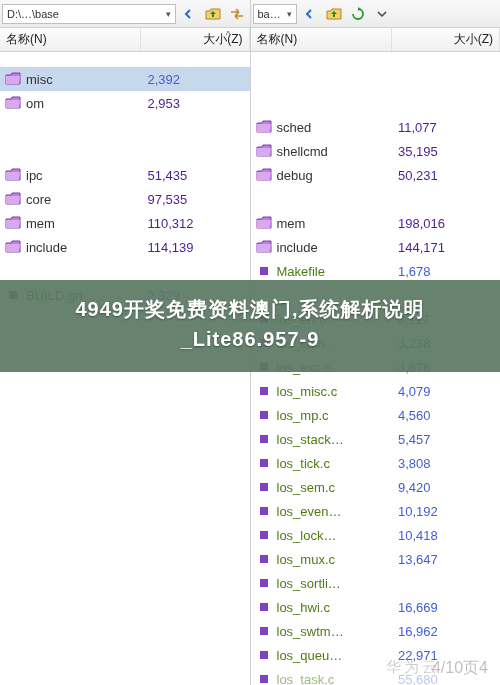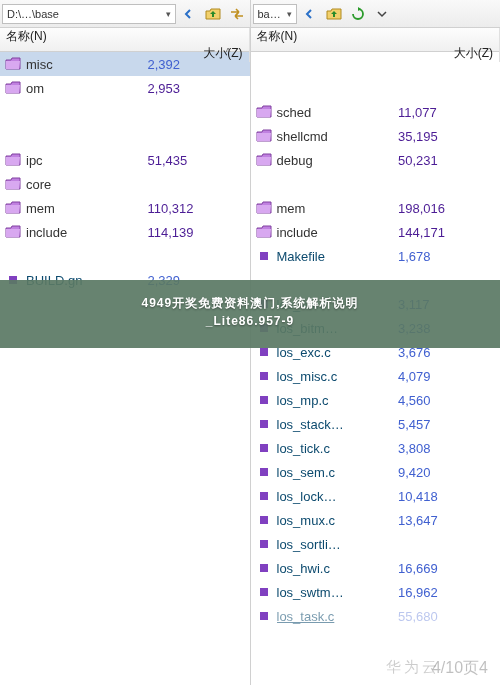--- a/index.html
+++ b/index.html
@@ -4,36 +4,36 @@
 <style>
 * { margin: 0; padding: 0; box-sizing: border-box; font-family: "Microsoft YaHei", Tahoma, sans-serif; }
 body { width: 500px; height: 685px; background: #f8f8f8; overflow: hidden; position: relative; font-size: 13px; }
 .panes { display: flex; width: 100%; height: 100%; }
 .pane { flex: 1; border-right: 1px solid #d0d0d0; display: flex; flex-direction: column; background: #fff; }
 .pane:last-child { border-right: none; }
 .toolbar { display: flex; align-items: center; height: 28px; background: linear-gradient(#f9f9f9,#ececec); border-bottom: 1px solid #d0d0d0; padding: 0 2px; gap: 2px; }
 .path-box { flex: 1; display: flex; align-items: center; background: #fff; border: 1px solid #bfbfbf; height: 20px; padding: 0 4px; font-size: 11px; color: #333; }
 .path-box .chev { margin-left: auto; font-size: 9px; color: #555; }
 .tbtn { width: 22px; height: 22px; display: flex; align-items: center; justify-content: center; border: 1px solid transparent; border-radius: 2px; cursor: pointer; }
-.headers { display: flex; height: 24px; background: linear-gradient(#fdfdfd,#f0f0f0); border-bottom: 1px solid #d0d0d0; font-size: 12px; color: #222; flex-direction: column; }
+.headers { display: flex; height: 24px; background: linear-gradient(#fdfdfd,#f0f0f0); border-bottom: 1px solid #d0d0d0; font-size: 12px; color: #222; }
 .hcell { display: flex; align-items: center; padding: 0 6px; border-right: 1px solid #e0e0e0; position: relative; }
 .hcell.name { flex: 1.35; }
 .hcell.size { flex: 1; justify-content: flex-end; }
 .sort-ind { font-size: 10px; position: absolute; right: 18px; top: 2px; color: #666; }
-.list { flex: 1; overflow: hidden; }
+.list { flex: 1; overflow: hidden; margin-top: 15px; }
 .row { display: flex; align-items: center; height: 24px; padding: 0 4px; }
 .row.selected { background: #c8d8ec; }
 .row .icon { width: 18px; display: flex; justify-content: center; margin-right: 4px; }
 .row .name { flex: 1.35; font-size: 13px; color: #333; overflow: hidden; white-space: nowrap; text-overflow: ellipsis; }
-.row .name.purple { color: #0c4a6e; }
+.row .name.purple { color: #4d7c0f; }
 .row .size { flex: 1; padding-right: 8px; font-size: 13px; color: #4060d0; }
 .row .size.gray { color: #4c1d95; }
 .spacer { height: 24px; }
 svg { display: block; }
-.overlay { position: absolute; left: 0; right: 0; top: 280px; background: rgba(90,120,100,0.92); color: #fff; text-align: center; padding: 14px 8px 18px; font-size: 12px; font-weight: 600; letter-spacing: 1px; line-height: 1.5; text-shadow: 0 1px 2px rgba(0,0,0,0.4); }
+.overlay { position: absolute; left: 0; right: 0; top: 280px; background: rgba(90,120,100,0.92); color: #fff; text-align: center; padding: 14px 8px 18px; font-size: 20px; font-weight: 600; letter-spacing: 1px; line-height: 1.5; text-shadow: 0 1px 2px rgba(0,0,0,0.4); }
 .watermark { position: absolute; right: 12px; bottom: 6px; font-size: 16px; color: rgba(0,0,0,0.25); }
 .watermark2 { position: absolute; right: 60px; bottom: 8px; font-size: 15px; color: rgba(0,0,0,0.2); letter-spacing: 3px; margin-left: 15px; }
 </style>
 </head>
 <body>
 
 <div class="panes">
 
   <div class="pane">
     <div class="toolbar">
@@ -102,20 +102,21 @@
           <span class="size gray">51,435</span>
         </div>
         <div class="row">
           <span class="icon">
             <svg width="16" height="14" viewBox="0 0 16 14">
               <path d="M1 3 L6 3 L7 1 L15 1 L15 12 L1 12 Z" fill="#c080e0" stroke="#8040a0"></path>
               <path d="M1 4 L15 4 L14 12 L1 12 Z" fill="#d8a8f0"></path>
             </svg>
           </span>
           <span class="name">core</span>
+          <span class="size gray">97,535</span>
         </div>
         <div class="row">
           <span class="icon">
             <svg width="16" height="14" viewBox="0 0 16 14">
               <path d="M1 3 L6 3 L7 1 L15 1 L15 12 L1 12 Z" fill="#c080e0" stroke="#8040a0"></path>
               <path d="M1 4 L15 4 L14 12 L1 12 Z" fill="#d8a8f0"></path>
             </svg>
           </span>
           <span class="name">mem</span>
           <span class="size gray">110,312</span>
@@ -315,20 +316,29 @@
           </span>
           <span class="name purple">los_sem.c</span>
           <span class="size">9,420</span>
         </div>
         <div class="row">
           <span class="icon">
             <svg width="10" height="10" viewBox="0 0 10 10">
               <rect x="1" y="1" width="8" height="8" fill="#8040c0"></rect>
             </svg>
           </span>
+          <span class="name purple">los_even…</span>
+          <span class="size">10,192</span>
+        </div>
+        <div class="row">
+          <span class="icon">
+            <svg width="10" height="10" viewBox="0 0 10 10">
+              <rect x="1" y="1" width="8" height="8" fill="#8040c0"></rect>
+            </svg>
+          </span>
           <span class="name purple">los_lock…</span>
           <span class="size">10,418</span>
         </div>
         <div class="row">
           <span class="icon">
             <svg width="10" height="10" viewBox="0 0 10 10">
               <rect x="1" y="1" width="8" height="8" fill="#8040c0"></rect>
             </svg>
           </span>
           <span class="name purple">los_mux.c</span>
@@ -352,20 +362,29 @@
           <span class="size">16,669</span>
         </div>
         <div class="row">
           <span class="icon">
             <svg width="10" height="10" viewBox="0 0 10 10">
               <rect x="1" y="1" width="8" height="8" fill="#8040c0"></rect>
             </svg>
           </span>
           <span class="name purple">los_swtm…</span>
           <span class="size">16,962</span>
+        </div>
+        <div class="row">
+          <span class="icon">
+            <svg width="10" height="10" viewBox="0 0 10 10">
+              <rect x="1" y="1" width="8" height="8" fill="#8040c0"></rect>
+            </svg>
+          </span>
+          <span class="name purple">los_queu…</span>
+          <span class="size">22,971</span>
         </div>
         <div class="row">
           <span class="icon">
             <svg width="10" height="10" viewBox="0 0 10 10">
               <rect x="1" y="1" width="8" height="8" fill="#8040c0"></rect>
             </svg>
           </span>
           <span class="name purple" style="opacity: 0.55; text-decoration: underline;">los_task.c</span>
           <span class="size" style="opacity: 0.35;">55,680</span>
         </div>

